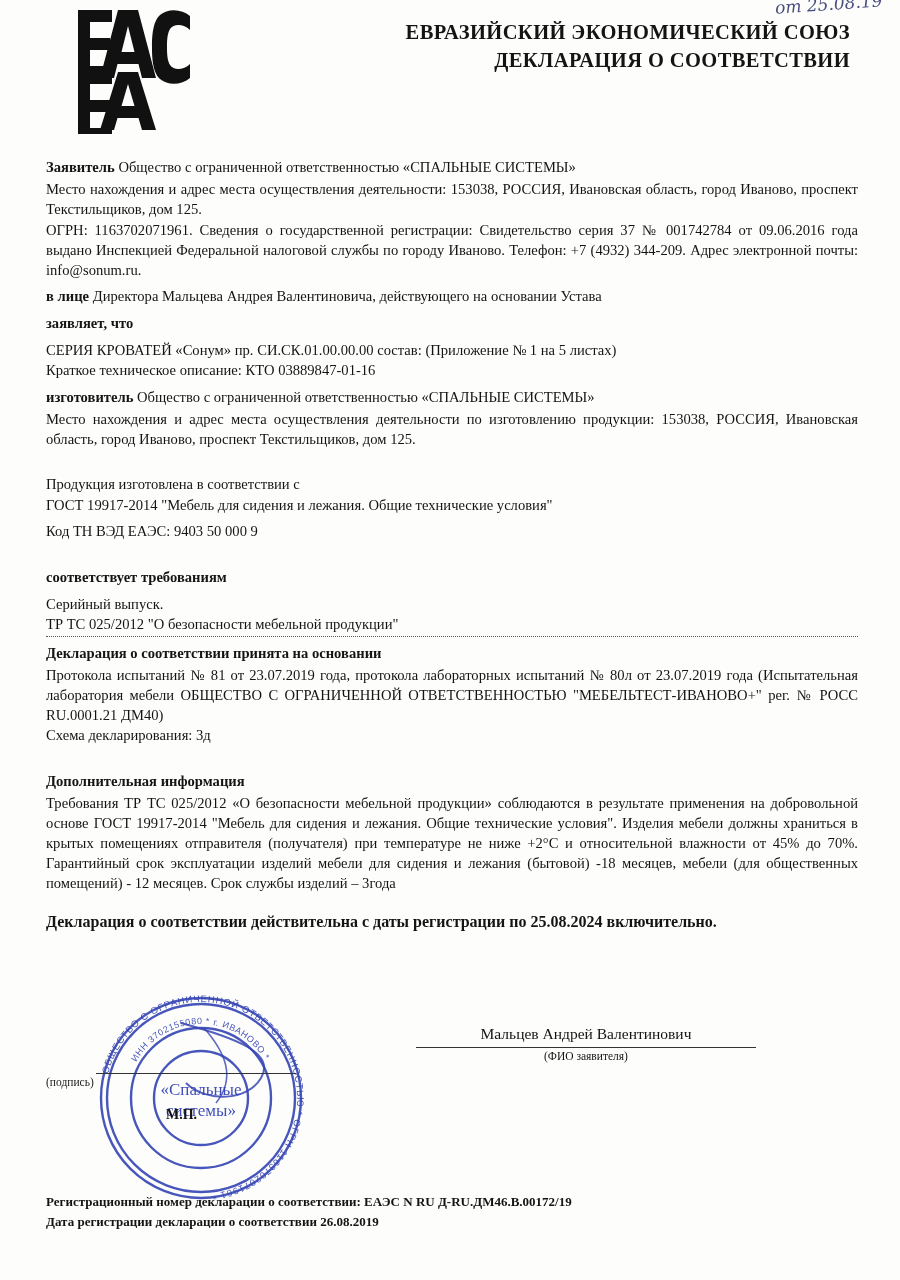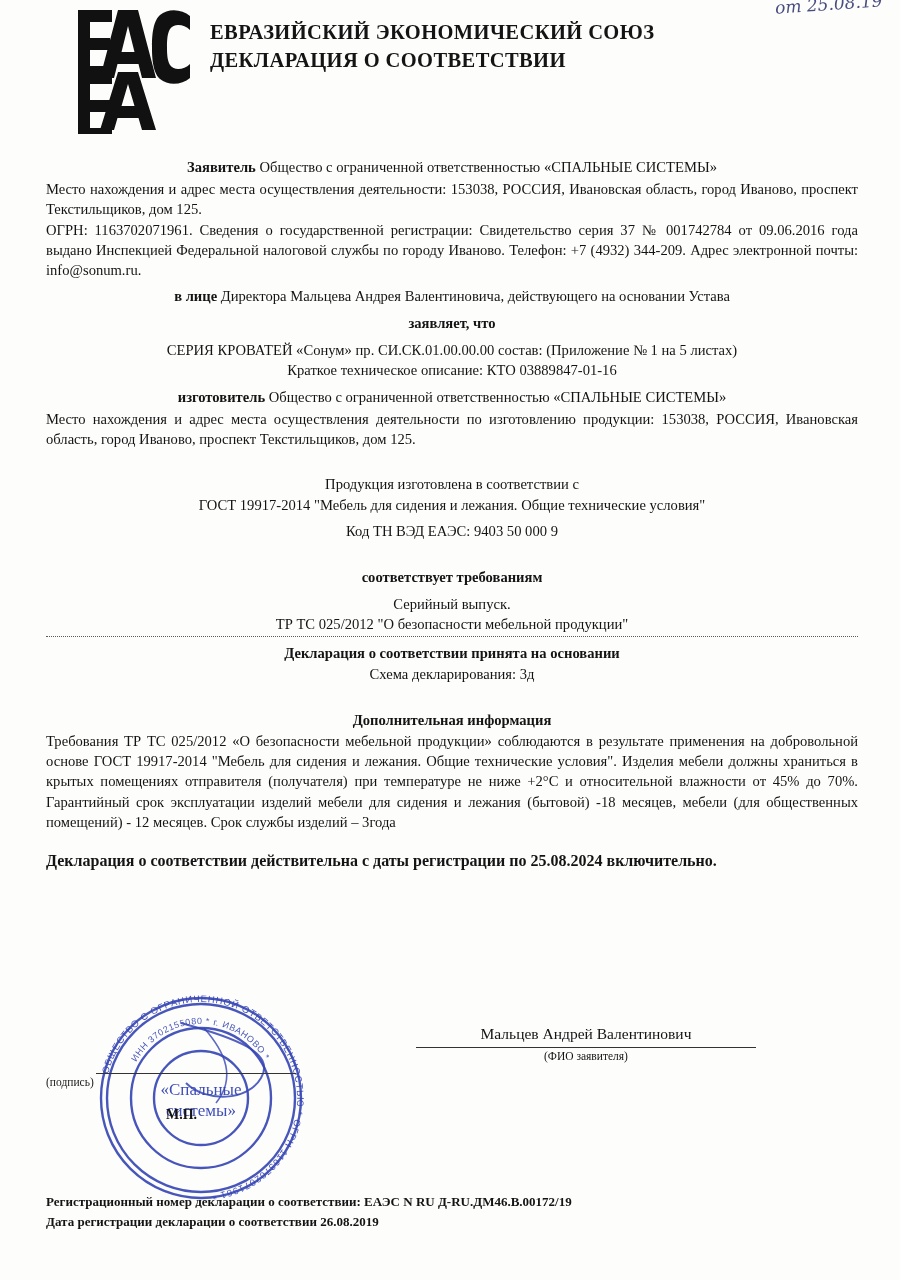--- a/index.html
+++ b/index.html
@@ -36,21 +36,21 @@
     width: 120px;
     height: 128px;
   }
   .eac-mark svg { display: block; }
 
   .header-titles {
     position: absolute;
     left: 210px;
     top: 20px;
     width: 640px;
-    text-align: left;
+    text-align: right;
   }
   .header-title-1 {
     font-size: 20.5px;
     font-weight: bold;
     letter-spacing: 0.4px;
     line-height: 1.25;
   }
   .header-title-2 {
     font-size: 20.5px;
     font-weight: bold;
@@ -73,21 +73,21 @@
 
   
   .content {
     position: absolute;
     left: 46px;
     top: 158px;
     width: 812px;
     font-size: 14.6px;
     line-height: 1.35;
   }
-  .row { margin-bottom: 1px; text-align: center; }
+  .row { margin-bottom: 1px; }
   .b { font-weight: bold; }
   .gap-sm { margin-top: 7px; }
   .gap-md { margin-top: 26px; }
 
   .dotted {
     border-bottom: 1px dotted #5a5a5a;
     padding-bottom: 1px;
     display: block;
   }
 
@@ -243,20 +243,21 @@
 
     <div class="row gap-md">Продукция изготовлена в соответствии с</div>
     <div class="row">ГОСТ 19917-2014 "Мебель для сидения и лежания. Общие технические  условия"</div>
     <div class="row gap-sm">Код ТН ВЭД ЕАЭС:  9403 50 000 9</div>
     <div class="row gap-md b">соответствует требованиям</div>
 
     <div class="row gap-sm">Серийный выпуск.</div>
     <div class="row dotted">ТР ТС 025/2012 "О безопасности мебельной  продукции"</div>
 
     <div class="row gap-sm b">Декларация о соответствии принята на основании</div>
+    <div class="row para">Протокола испытаний № 81 от 23.07.2019 года, протокола лабораторных испытаний № 80л от 23.07.2019 года (Испытательная лаборатория мебели ОБЩЕСТВО С ОГРАНИЧЕННОЙ ОТВЕТСТВЕННОСТЬЮ "МЕБЕЛЬТЕСТ-ИВАНОВО+" рег. № РОСС RU.0001.21 ДМ40)</div>
     <div class="row">Схема декларирования: 3д</div>
 
     <div class="row gap-md b">Дополнительная информация</div>
     <div class="row para">Требования ТР ТС 025/2012 «О безопасности мебельной продукции» соблюдаются в результате применения на добровольной основе ГОСТ 19917-2014 "Мебель для сидения и лежания. Общие технические условия".  Изделия мебели должны храниться в крытых помещениях отправителя (получателя) при температуре не ниже +2°С и относительной влажности от 45% до 70%. Гарантийный срок эксплуатации изделий мебели для сидения и лежания (бытовой) -18 месяцев, мебели (для общественных помещений) - 12 месяцев. Срок службы изделий – 3года</div>
 
     <div class="final-line">
       <span>Декларация о соответствии действительна с даты регистрации по </span><span>25.08.2024</span><span> включительно.</span>
     </div>
   </div>
 

